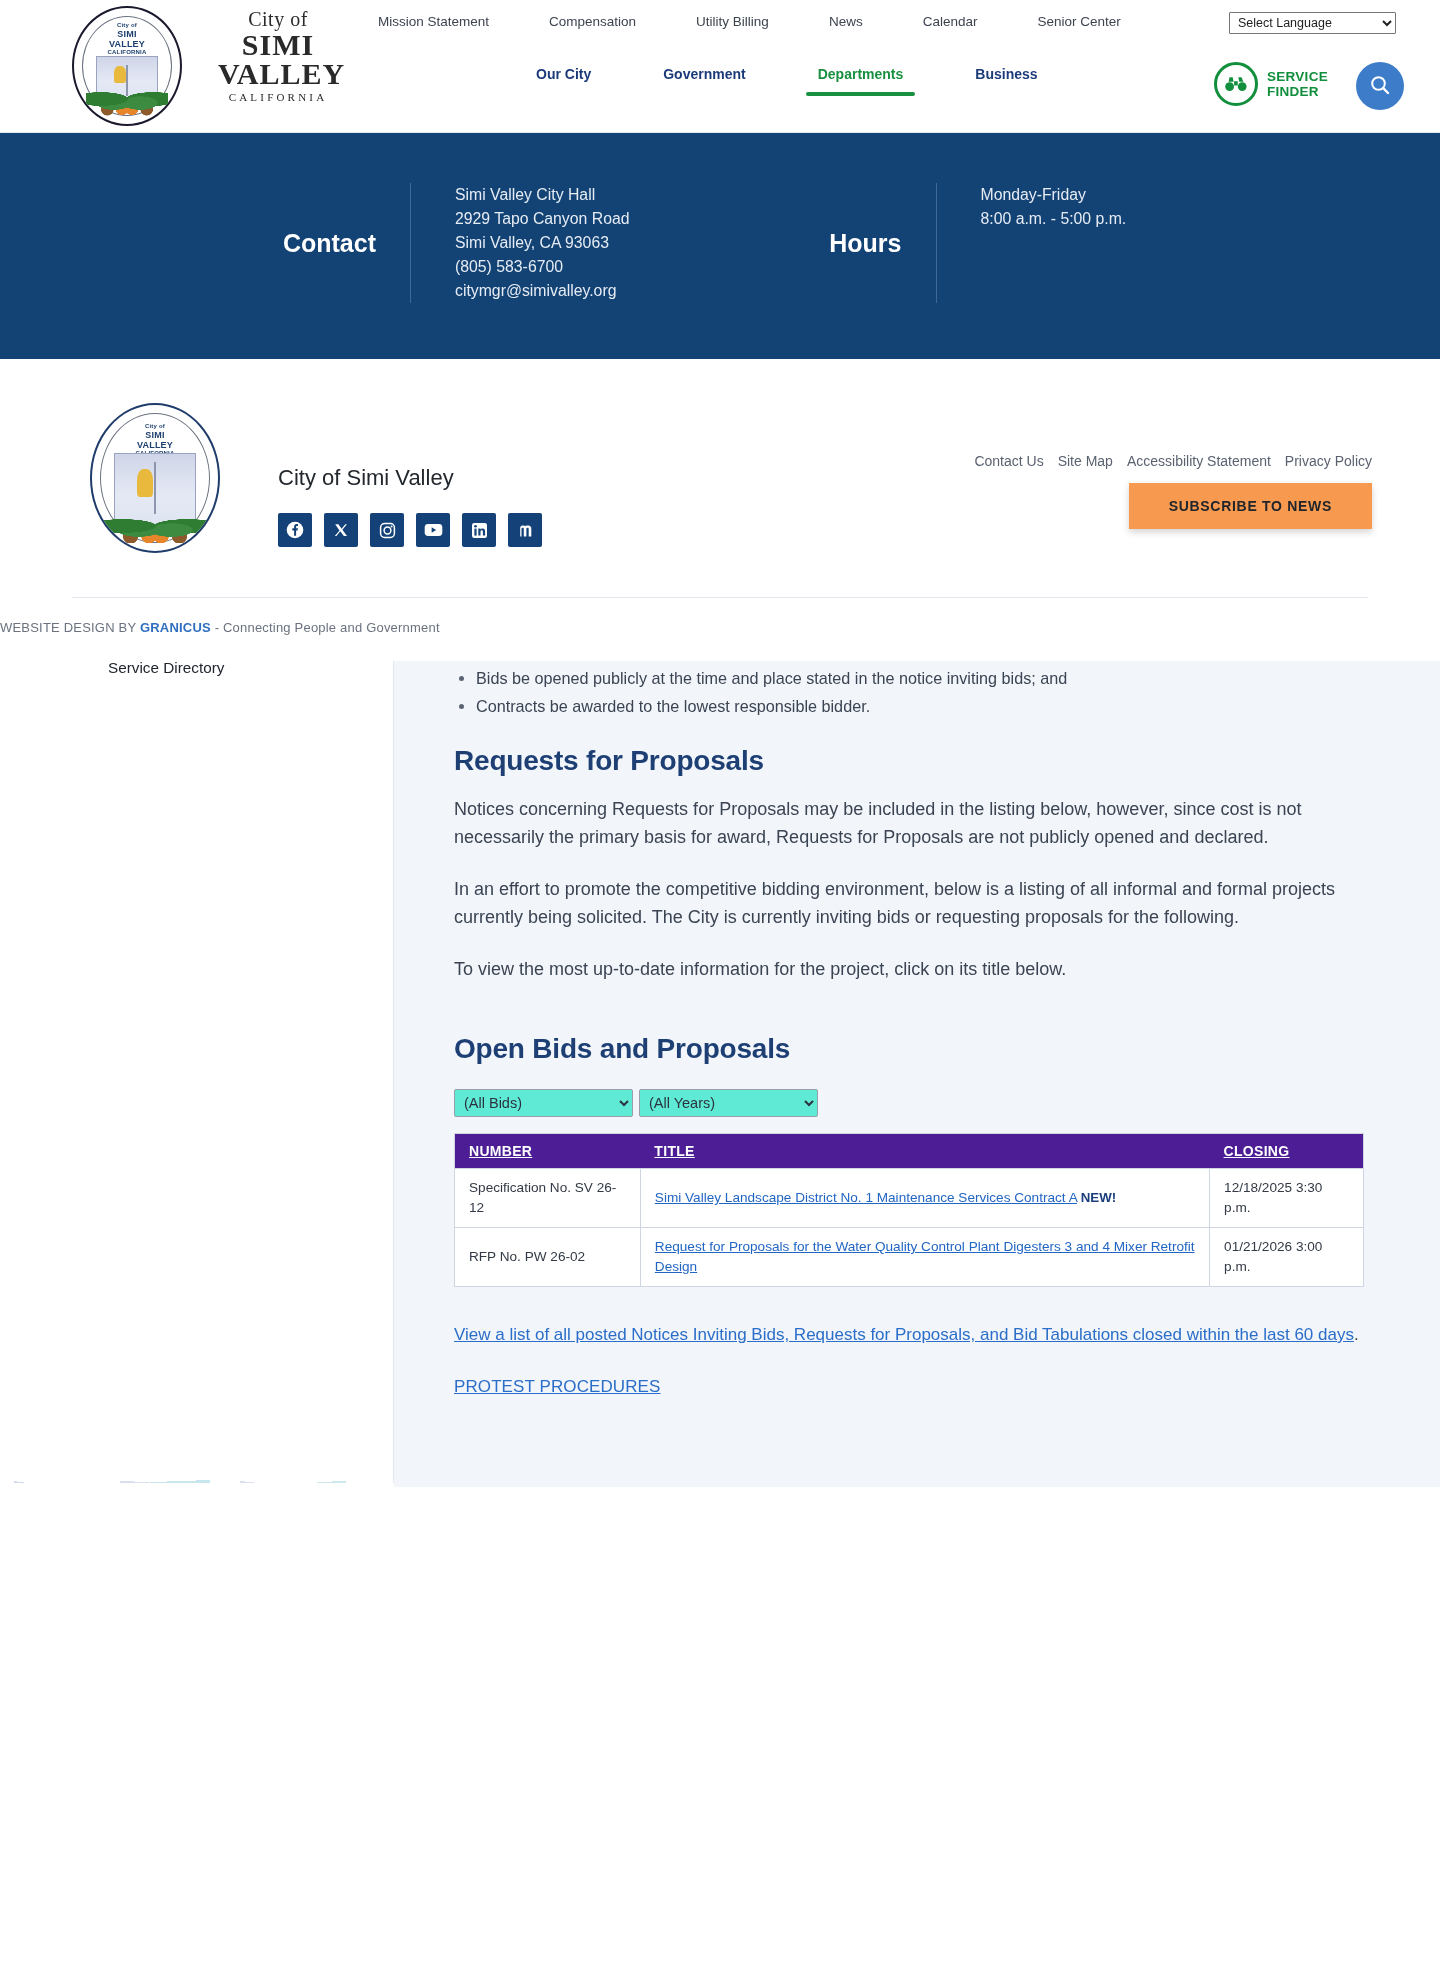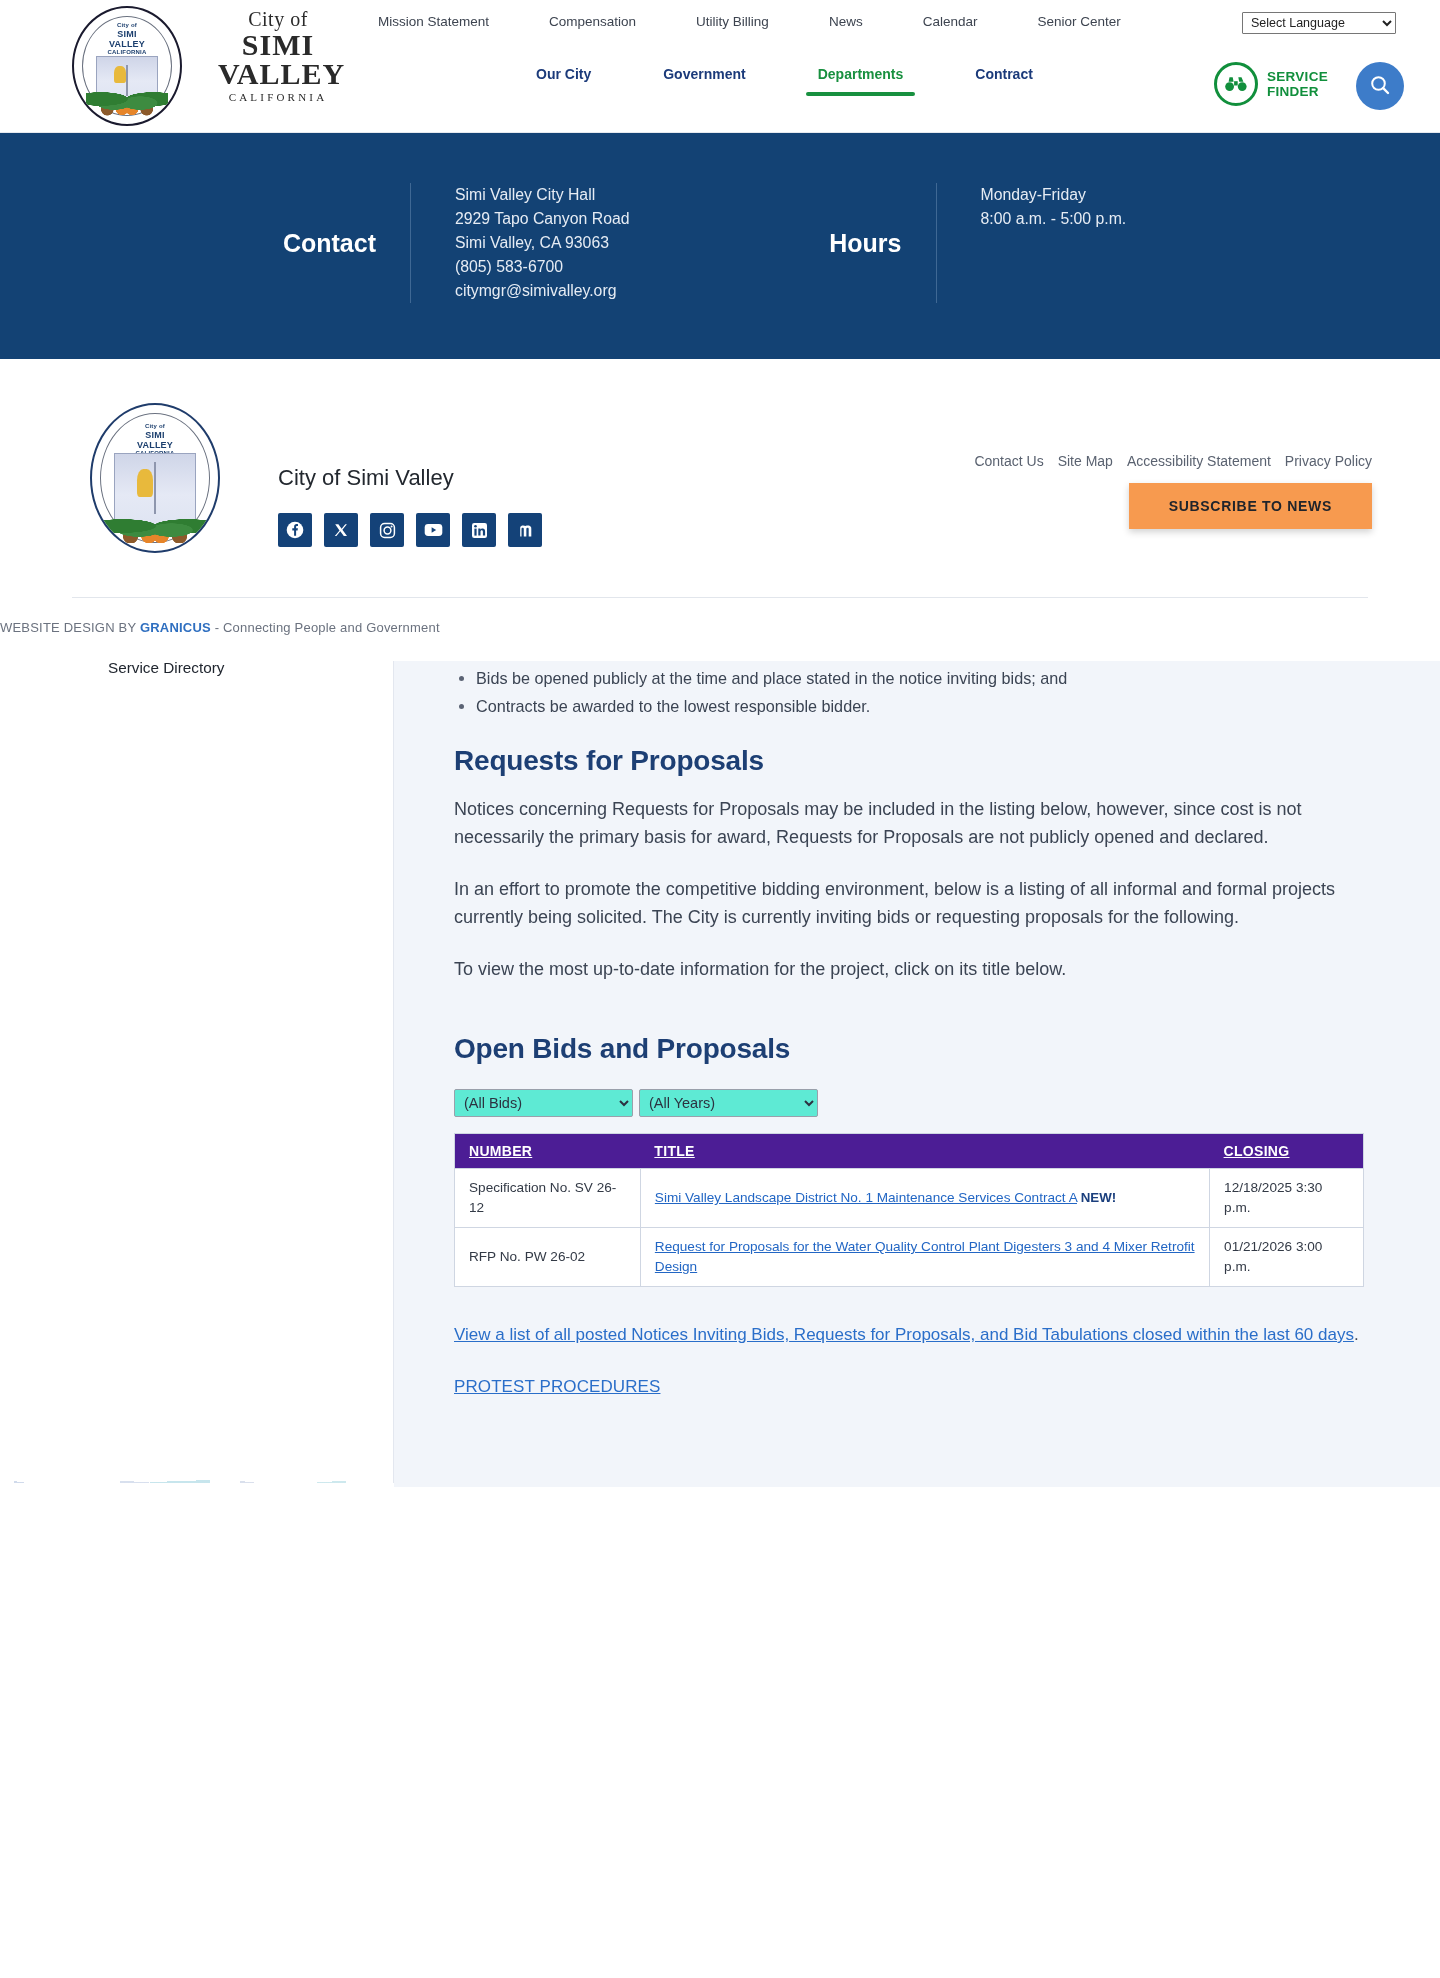--- a/index.html
+++ b/index.html
@@ -108,21 +108,21 @@
     padding: 0 36px 14px 36px; position: relative; white-space: nowrap;
   }
   .mainnav .navitem.active { color: #18903f; }
   .mainnav .navitem.active:after {
     content: ""; position: absolute; left: 24px; right: 24px; bottom: 0;
     height: 4px; background: #18903f; border-radius: 2px;
   }
 
   .langsel {
     position: absolute; right: 44px; top: 12px;
-    width: 154px; height: 22px;
+    width: 167px; height: 22px;
     font-size: 12.5px; color: #222;
     border: 1px solid #767676; background: #fff;
     border-radius: 1px;
     font-family: "Liberation Sans", sans-serif;
     padding-left: 4px;
   }
 
   .svcfinder {
     position: absolute; right: 112px; top: 62px;
     display: flex; align-items: center; gap: 9px;
@@ -383,21 +383,21 @@
     <a href="#">Utility Billing</a>
     <a href="#">News</a>
     <a href="#">Calendar</a>
     <a href="#">Senior Center</a>
   </nav>
 
   <nav class="mainnav">
     <a class="navitem" href="#">Our City</a>
     <a class="navitem" href="#">Government</a>
     <a class="navitem active" href="#">Departments</a>
-    <a class="navitem" href="#">Contract</a>
+    <a class="navitem" href="#">Business</a>
   </nav>
 
   <select class="langsel">
     <option>Select Language</option>
   </select>
 
   <a class="svcfinder" href="#">
     <span class="svc-ring">
       <svg width="24" height="18" viewBox="0 0 24 18" aria-hidden="true">
         <path d="M5.5 2.2h3.2l.9 4.6H4.6zM14.3 2.2h3.2l1.9 4.6h-4.2z" fill="#118f3c"></path>

